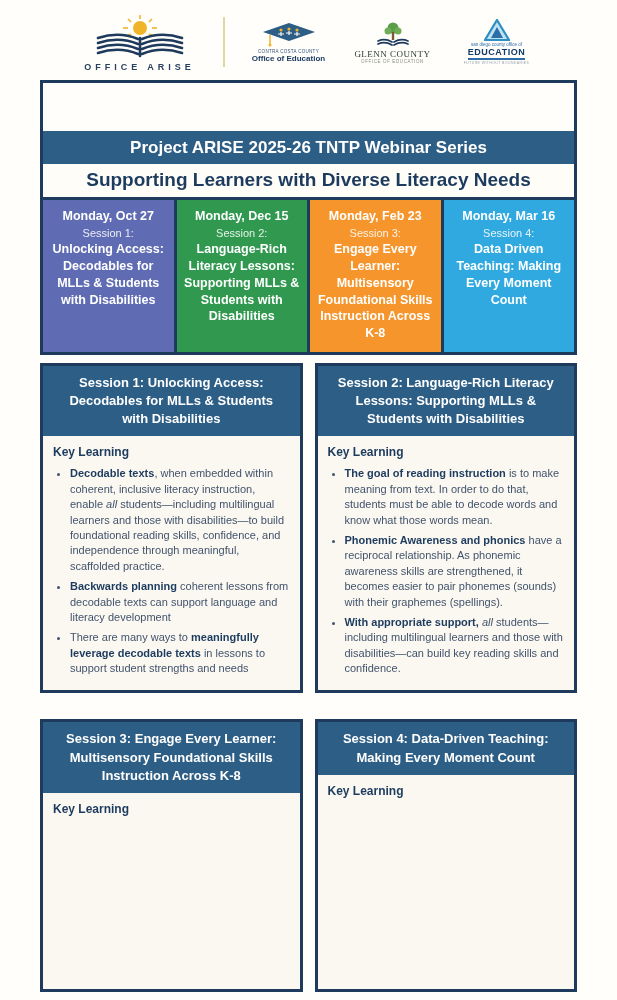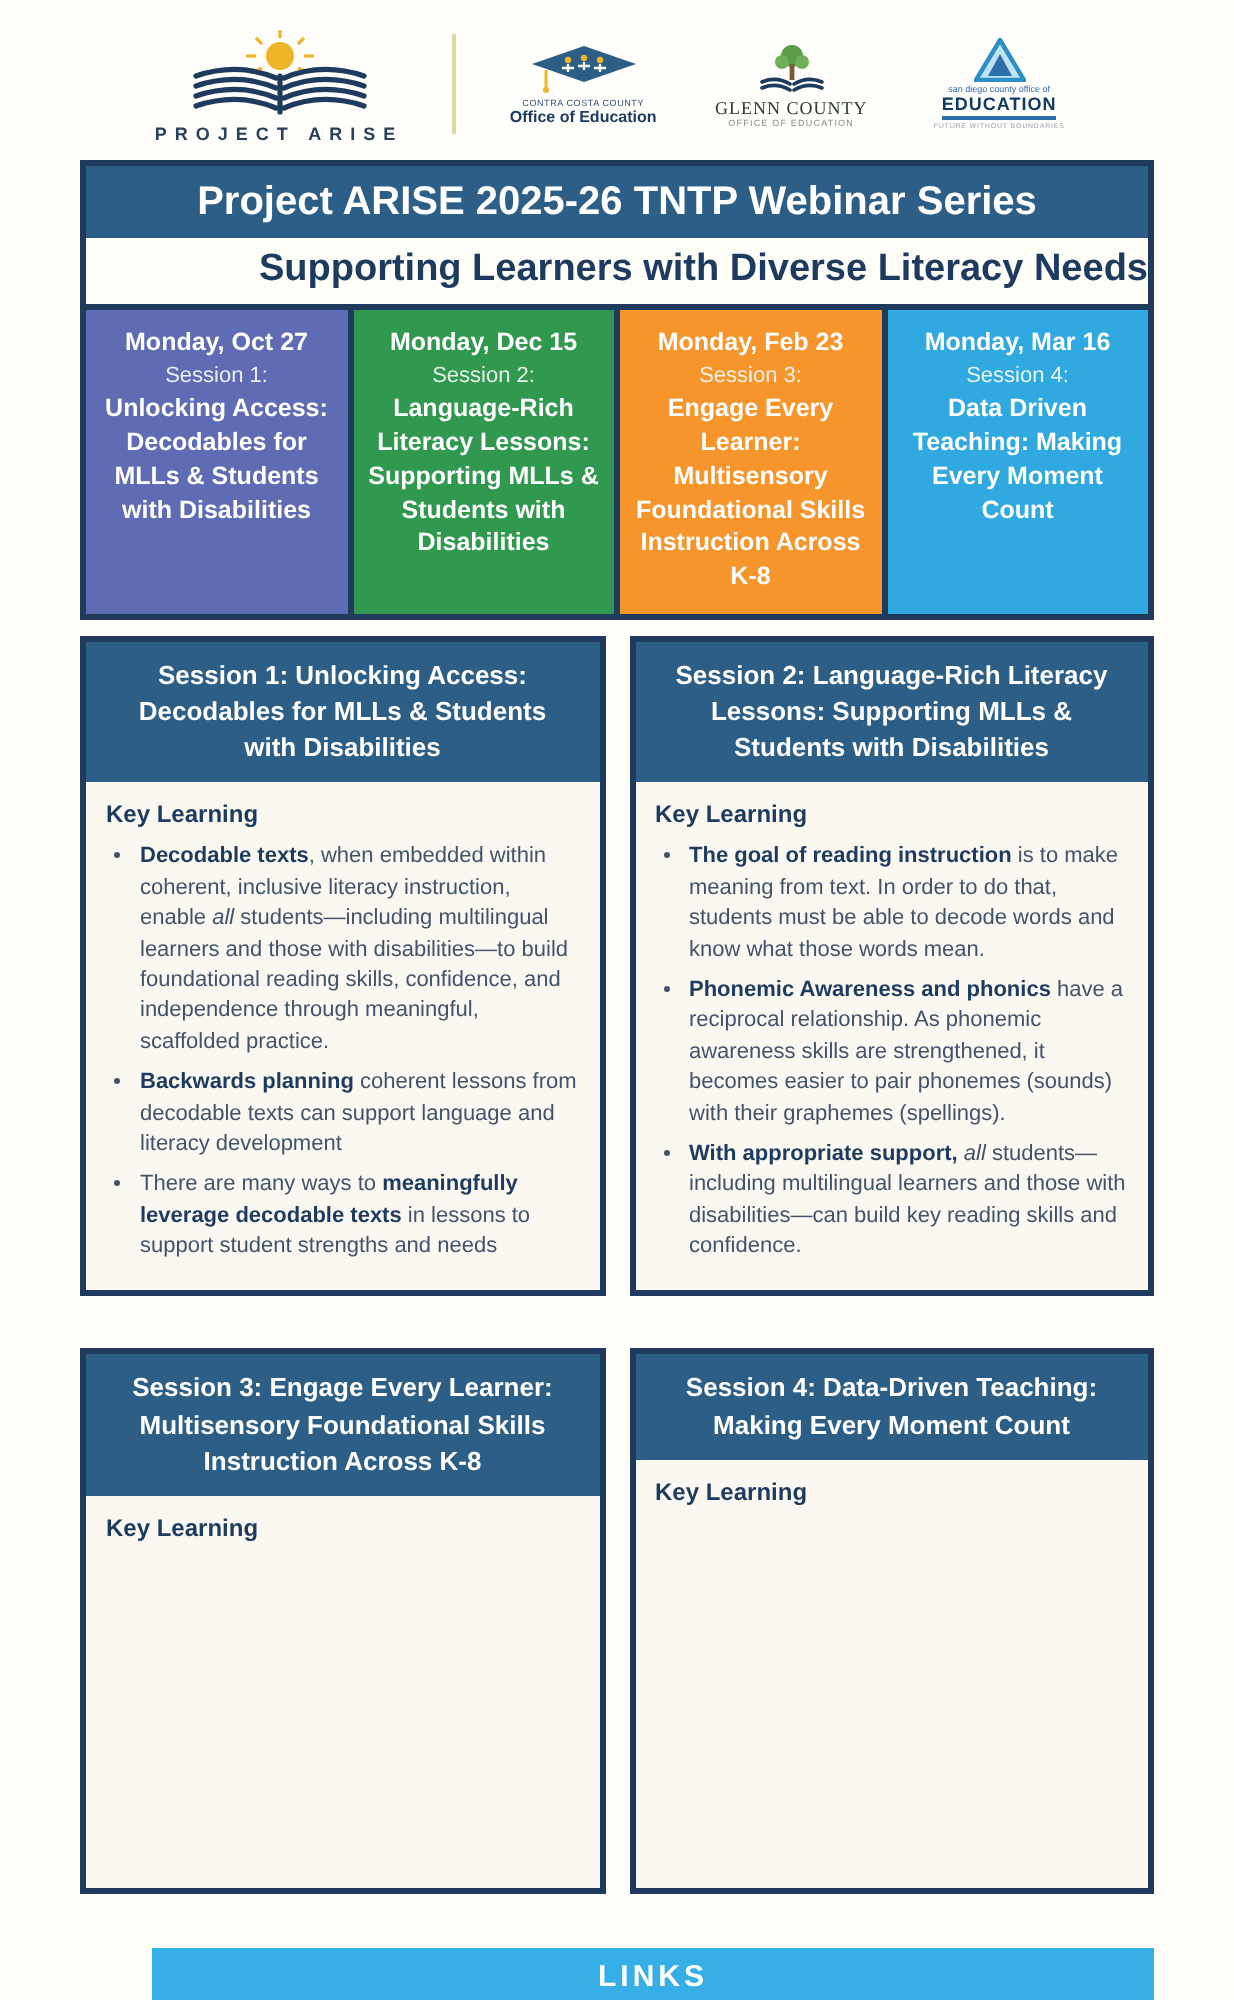--- a/index.html
+++ b/index.html
@@ -35,24 +35,24 @@
   .sd-cap2 { font-size: 9px; font-weight: bold; color: #123a66; letter-spacing: .5px; border-bottom: 2px solid #2d6da8; padding-bottom: 1px; }
   .sd-cap3 { font-size: 3.5px; color: #9aa3ad; letter-spacing: .4px; margin-top: 1px; }
 
   
   .container { width: 537px; margin: 0 auto; }
 
   
   .banner-block { border: 3px solid #1e3a5c; margin-top: 2px; }
   .banner-title {
     background: #2d5e86; color: #fff; text-align: center;
-    font-size: 20px; font-weight: bold; padding: 7px 0 6px;
+    font-size: 17px; font-weight: bold; padding: 7px 0 6px; margin-top: 48px;
   }
   .banner-subtitle {
-    background: #fffdf8; color: #1c3b5e; text-align: right;
+    background: #fffdf8; color: #1c3b5e; text-align: center;
     font-size: 19px; font-weight: bold; padding: 5px 0 6px;
   }
   .cards-row {
     display: grid; grid-template-columns: repeat(4, 1fr);
     gap: 3px; background: #1e3a5c; border-top: 3px solid #1e3a5c;
   }
   .session-card { color: #fff; text-align: center; padding: 8px 5px 10px; }
   .card-date { font-size: 12.5px; font-weight: bold; line-height: 1.4; }
   .card-session { font-size: 11px; opacity: .88; line-height: 1.35; }
   .card-title { font-size: 12.5px; font-weight: bold; line-height: 1.34; margin-top: 1px; }
@@ -115,21 +115,21 @@
         <path d="M57 31 Q38 23 17 30"></path>
         <path d="M57 36 Q38 28 17 35"></path>
         <path d="M57 41 Q38 33 17 40"></path>
         <path d="M61 26 Q80 18 101 25"></path>
         <path d="M61 31 Q80 23 101 30"></path>
         <path d="M61 36 Q80 28 101 35"></path>
         <path d="M61 41 Q80 33 101 40"></path>
         <path d="M59 25 L59 43"></path>
       </g>
     </svg>
-    <div class="arise-caption">PROJECT ARISE</div>
+    <div class="arise-caption">OFFICE ARISE</div>
   </div>
 
   <div class="header-divider"></div>
 
   <div class="mini-logo">
     <svg width="54" height="26" viewBox="0 0 54 26">
       <polygon points="27,1 53,10 27,19 1,10" fill="#2d5e86"></polygon>
       <line x1="8" y1="13" x2="8" y2="22" stroke="#f0b428" stroke-width="1.5"></line>
       <circle cx="8" cy="23" r="1.5" fill="#f0b428"></circle>
       <g fill="#f0b428">

